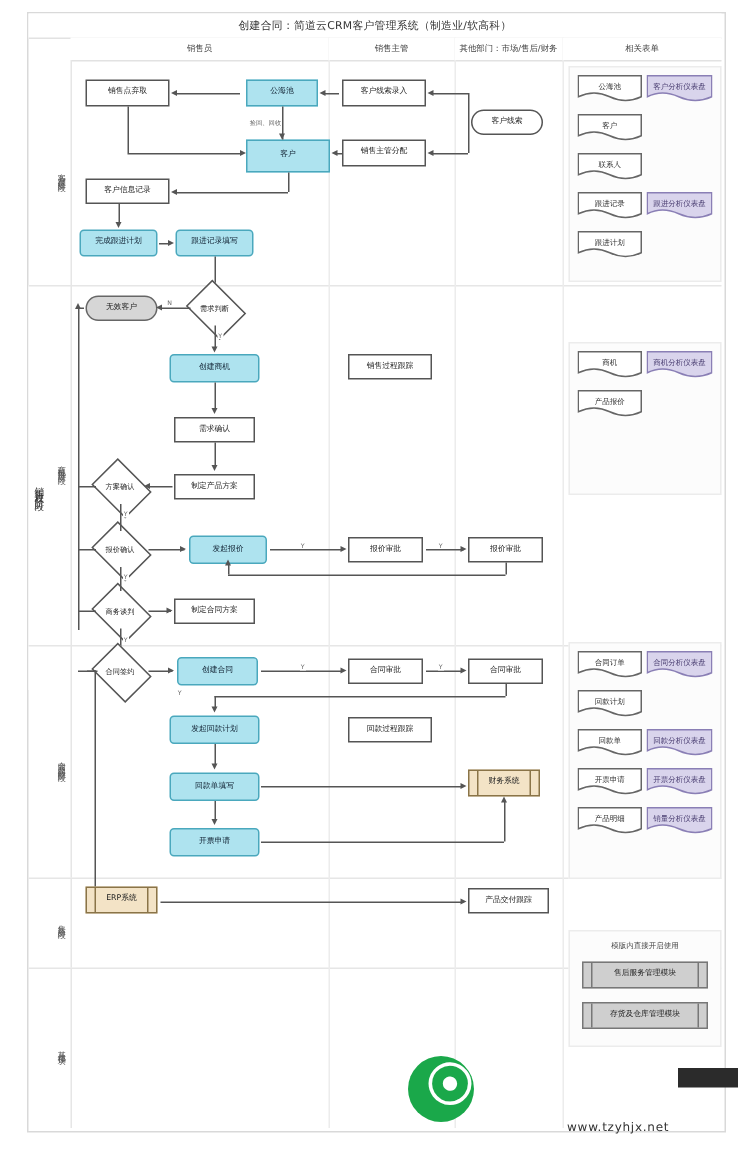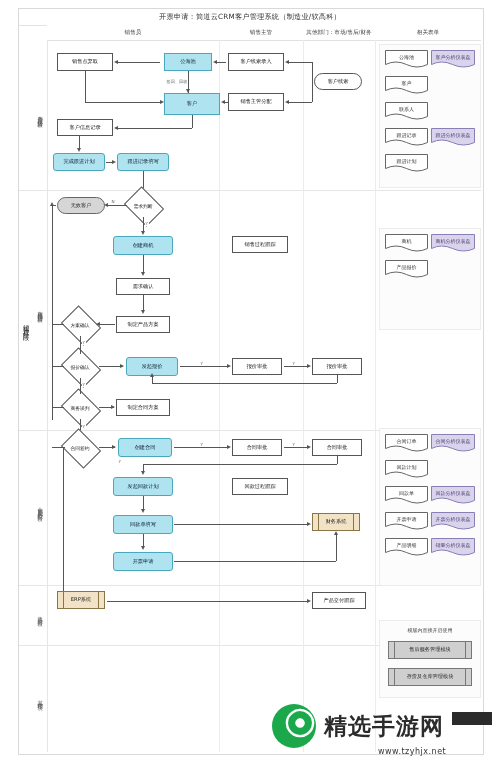--- a/index.html
+++ b/index.html
@@ -83,21 +83,21 @@
   .wm-sub{position:absolute;font-size:8px;color:#333;letter-spacing:.5px;}
   .wm-bar{position:absolute;height:13px;background:#2b2b2b;}
 </style>
 </head>
 <body>
 
 <div id="page">
   <div class="frame"></div>
 
   <div class="title-bar">
-    <span>开票申请：简道云CRM客户管理系统（制造业/软高科）</span>
+    <span>创建合同：简道云CRM客户管理系统（制造业/软高科）</span>
   </div>
 
   <div class="col-head" style="left:47px;width:172px;">
     <span>销售员</span>
     </div>
   <div class="col-head" style="left:219px;width:84px;">
     <span>销售主管</span>
     </div>
   <div class="col-head" style="left:303px;width:72px;">
     <span>其他部门：市场/售后/财务</span>
@@ -502,17 +502,16 @@
       <span>售后服务管理模块</span>
       </div>
     <div class="node n-mod" style="left:8px;top:47px;width:84px;height:18px;position:absolute;">
       <span>存货及仓库管理模块</span>
       </div>
   </div>
 
   <div class="wm" style="left:0;top:695px;width:500px;height:78px;">
     <div class="wm-circle" style="left:272px;top:9px;"></div>
     <div class="wm-swirl" style="left:283px;top:12px;">⦿</div>
-    <div class="wm-text" style="left:324px;top:16px;">精选手游网</div>
     <div class="wm-bar" style="left:452px;top:17px;width:40px;"></div>
     <div class="wm-sub" style="left:378px;top:52px;">www.tzyhjx.net</div>
   </div>
 </div>
 
 </body></html>

